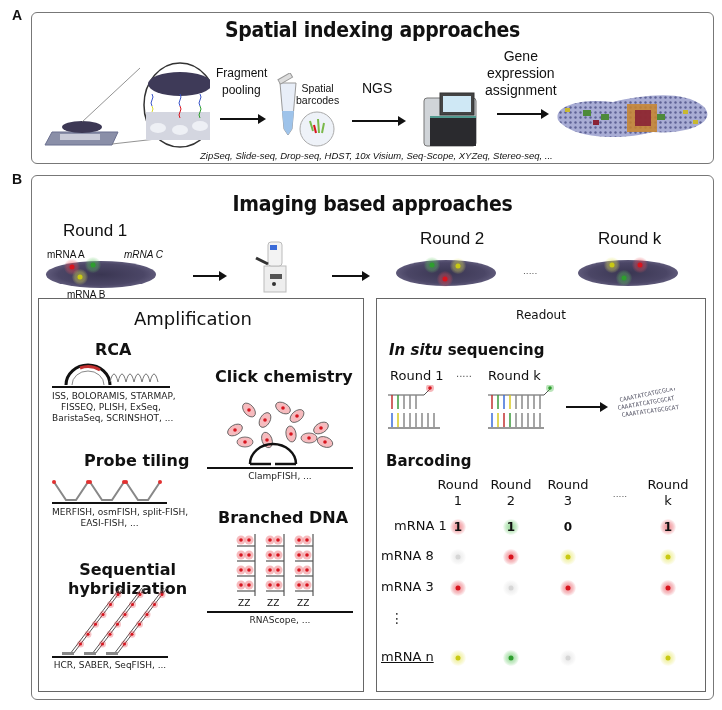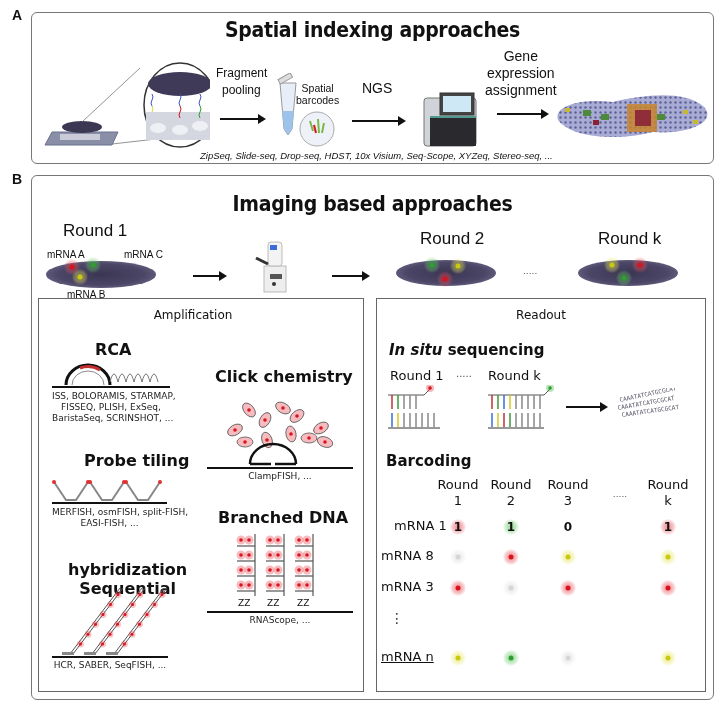--- a/index.html
+++ b/index.html
@@ -115,21 +115,21 @@
 </svg>
 
 <div class="lbl cond" style="left:200px;top:150px;font-size:9.5px;font-style:italic;">ZipSeq, Slide-seq, Drop-seq, HDST, 10x Visium, Seq-Scope, XYZeq, Stereo-seq, ...</div>
 
 <div class="panel-letter" style="left:12px;top:171px;">B</div>
 <div class="box" style="left:31px;top:175px;width:683px;height:525px;"></div>
 <div class="title" style="left:31px;width:683px;top:192px;">Imaging based approaches</div>
 
 <div class="lbl cond" style="left:63px;top:221px;font-size:17px;">Round 1</div>
 <div class="lbl cond" style="left:47px;top:249px;font-size:10px;">mRNA A</div>
-<div class="lbl cond" style="left:124px;top:249px;font-size:10px;">mRNA C</div>
+<div class="lbl cond" style="left:124px;top:249px;font-size:10px;font-style:italic;">mRNA C</div>
 <div class="lbl cond" style="left:67px;top:289px;font-size:10px;">mRNA B</div>
 
 <div class="tissue" style="left:46px;top:261px;width:110px;height:27px;"></div>
 <div class="spot red" style="left:72px;top:267px;"></div>
 <div class="spot green" style="left:93px;top:265px;"></div>
 <div class="spot yellow" style="left:80px;top:277px;"></div>
 
 <div class="arrow" style="left:193px;top:275px;width:32px;"></div>
 
 <svg class="abs" style="left:250px;top:238px;" width="44" height="56">
@@ -151,21 +151,21 @@
 
 <div class="lbl" style="left:523px;top:266px;font-size:9px;color:#555;">.....</div>
 
 <div class="lbl cond" style="left:598px;top:229px;font-size:17px;">Round k</div>
 <div class="tissue" style="left:578px;top:260px;width:100px;height:26px;"></div>
 <div class="spot yellow" style="left:612px;top:265px;"></div>
 <div class="spot red" style="left:640px;top:265px;"></div>
 <div class="spot green" style="left:624px;top:278px;"></div>
 
 <div class="subbox" style="left:38px;top:298px;width:326px;height:394px;"></div>
-<div class="lbl" style="left:38px;width:310px;top:308px;font-size:12px;text-align:center;">Amplification</div>
+<div class="lbl" style="left:38px;width:310px;top:308px;font-size:18px;text-align:center;">Amplification</div>
 
 <div class="sub-h" style="left:95px;top:340px;">RCA</div>
 <svg class="abs" style="left:52px;top:362px;" width="118" height="28">
   <path d="M14,23 A22,20 0 0 1 58,23" fill="none" stroke="#111" stroke-width="3"></path>
   <path d="M28,6 A22,20 0 0 1 48,8" fill="none" stroke="#c23030" stroke-width="3"></path>
   <path d="M20,23 A16,14 0 0 1 52,23" fill="none" stroke="#888" stroke-width="1"></path>
   <path d="M58,20 q4,-16 8,0 q4,-16 8,0 q4,-16 8,0 q4,-16 8,0 q4,-16 8,0 q4,-16 8,0" fill="none" stroke="#777" stroke-width="1"></path>
   <line x1="0" y1="25" x2="118" y2="25" stroke="#111" stroke-width="2"></line>
 </svg>
 <div class="small" style="left:52px;width:118px;top:391px;">
@@ -301,22 +301,22 @@
     <circle cx="102" cy="53" r="4.5" fill="rgba(230,60,70,0.35)"></circle>
     <circle cx="102" cy="53" r="1.8" fill="#d8141e"></circle>
   </svg>
 <div class="lbl" style="left:238px;top:598px;font-size:9px;">ZZ</div>
 <div class="lbl" style="left:267px;top:598px;font-size:9px;">ZZ</div>
 <div class="lbl" style="left:297px;top:598px;font-size:9px;">ZZ</div>
 <div class="abs" style="left:207px;top:611px;width:146px;height:2px;background:#111;"></div>
 <div class="small" style="left:205px;width:150px;top:615px;">RNAScope, ...</div>
 
 <div class="sub-h" style="left:68px;top:560px;line-height:19px;">
+  <div>Sequential</div>
   <div>hybridization</div>
-  <div>Sequential</div>
 </div>
 <svg class="abs" style="left:50px;top:580px;" width="120" height="80">
   <g stroke="#555" stroke-width="1">
     <line x1="20" y1="74" x2="70" y2="8"></line>
       <line x1="23" y1="74" x2="73" y2="8"></line>
     <line x1="42" y1="74" x2="92" y2="8"></line>
       <line x1="45" y1="74" x2="95" y2="8"></line>
     <line x1="64" y1="74" x2="114" y2="8"></line>
       <line x1="67" y1="74" x2="117" y2="8"></line>
   </g>

